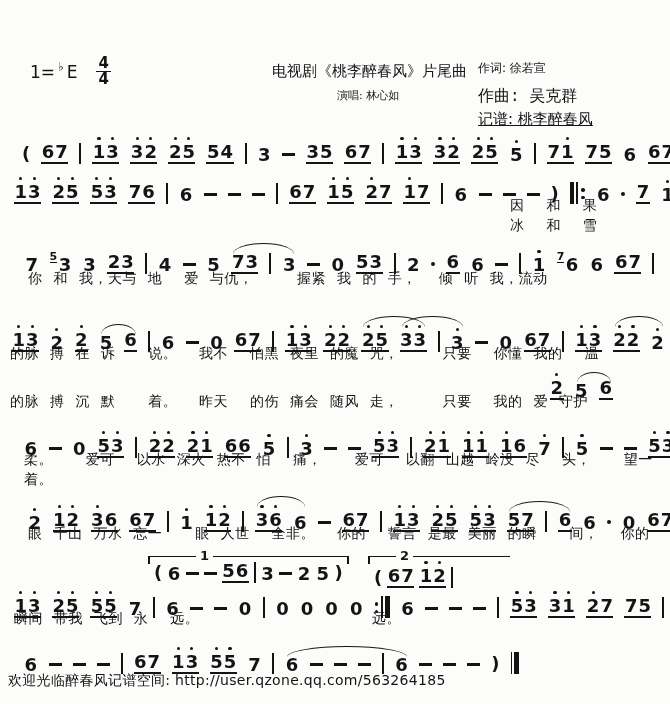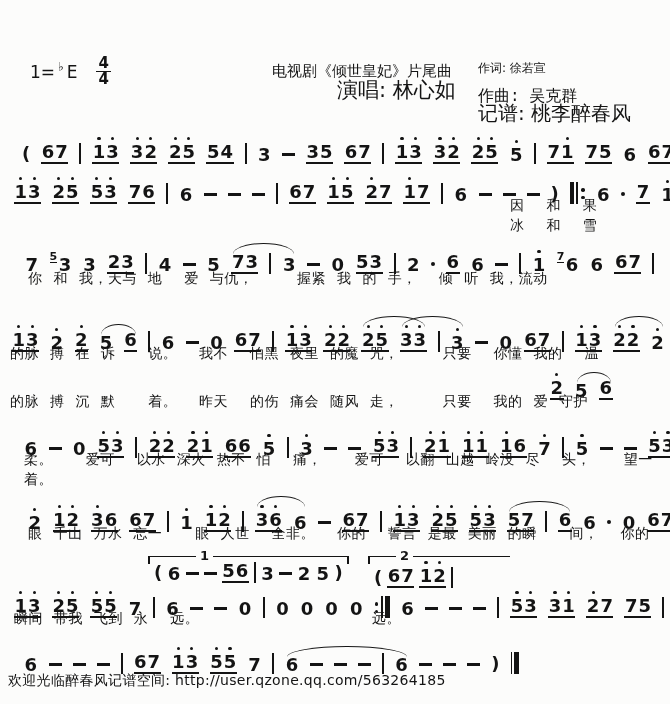--- a/index.html
+++ b/index.html
@@ -7,24 +7,24 @@
          font-family:"DejaVu Sans",sans-serif;overflow:hidden;}
   
   .title{position:absolute;top:12px;left:0;right:0;text-align:center;
          font-family:"DejaVu Serif",serif;font-weight:700;font-size:31px;letter-spacing:3px;}
   .keysig{position:absolute;top:56px;left:30px;font-size:17px;font-weight:500;display:flex;align-items:center;gap:3px;}
   .keysig .flat{font-size:12px;vertical-align:super;transform:translateY(-5px);display:inline-block;}
   .meter{display:inline-flex;flex-direction:column;align-items:center;font-weight:700;
          font-size:15px;line-height:15px;margin-left:16px;}
   .meter .mnum{border-bottom:1.6px solid #141414;padding:0 2px;}
   .subtitle{position:absolute;top:62px;left:272px;font-size:15px;}
-  .singer{position:absolute;top:76px;left:337px;font-size:21px;}
+  .singer{position:absolute;top:88px;left:337px;font-size:11px;}
   .credit1{position:absolute;top:60px;left:478px;font-size:12px;}
   .credit2{position:absolute;top:86px;left:478px;font-size:16px;font-family:Liberation Mono, monospace;}
-  .credit3{position:absolute;top:100px;left:478px;font-size:20px;}
+  .credit3{position:absolute;top:110px;left:478px;font-size:15px;text-decoration:underline;}
   
   .nrow{position:absolute;display:flex;align-items:flex-end;gap:11px;height:32px;}
   .tok{display:inline-flex;align-items:flex-end;}
   .body{display:inline-flex;align-items:flex-end;}
   .body.ul{border-bottom:2.5px solid #141414;padding-bottom:1px;}
   .col{display:inline-flex;flex-direction:column;align-items:center;margin:0 .5px;}
   .num{font-size:18px;font-weight:700;line-height:19px;}
   .odot{width:3.2px;height:3.2px;border-radius:50%;background:#141414;margin:0 auto 2px;}
   .odot.hid{visibility:hidden;}
   .bar{width:2px;height:21px;background:#141414;}
@@ -59,21 +59,21 @@
   <div class="keysig">
     <span>1=</span>
       <span class="flat">♭</span>
       <span>E</span>
     <span class="meter">
       <span class="mnum">4</span>
       <span>4</span>
     </span>
   </div>
 
-  <div class="subtitle">电视剧《倾世皇妃》片尾曲</div>
+  <div class="subtitle">电视剧《桃李醉春风》片尾曲</div>
   <div class="singer">演唱: 林心如</div>
   <div class="credit1">作词: 徐若宣</div>
   <div class="credit2">作曲: 吴克群</div>
   <div class="credit3">记谱: 桃李醉春风</div>
 
   <div class="nrow" style="top:132px;left:22px">
       <span class="tok par">(</span>
       <span class="tok">
         <span class="body ul">
           <span class="col">

